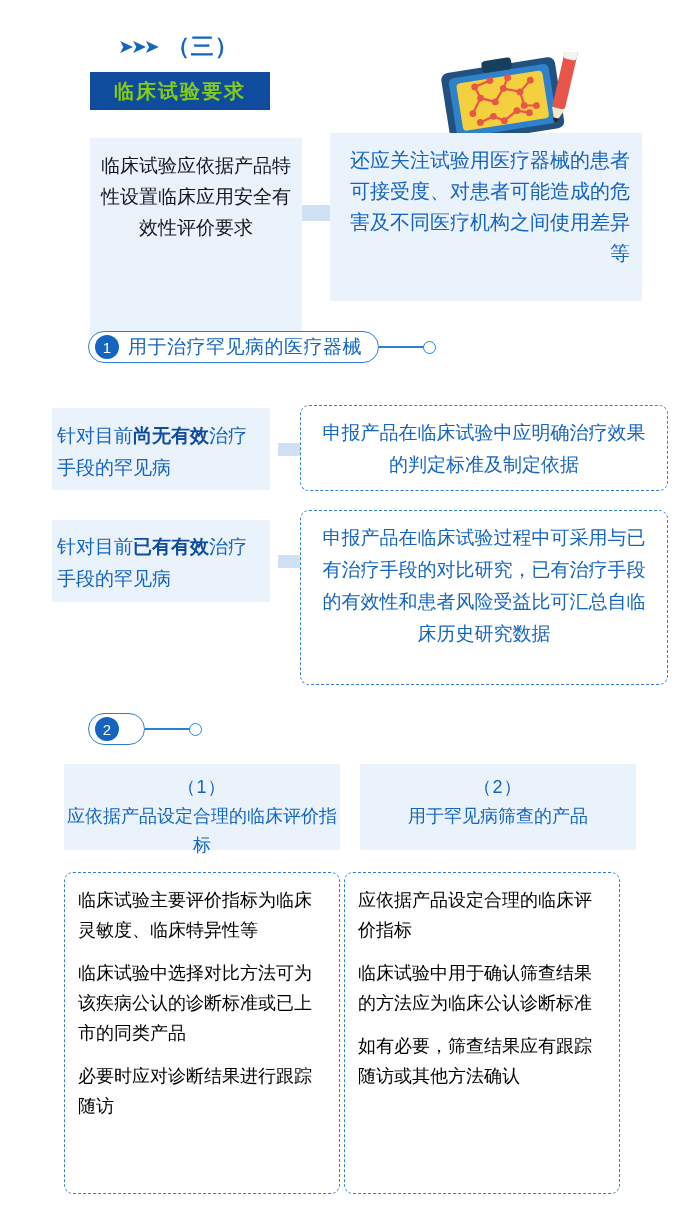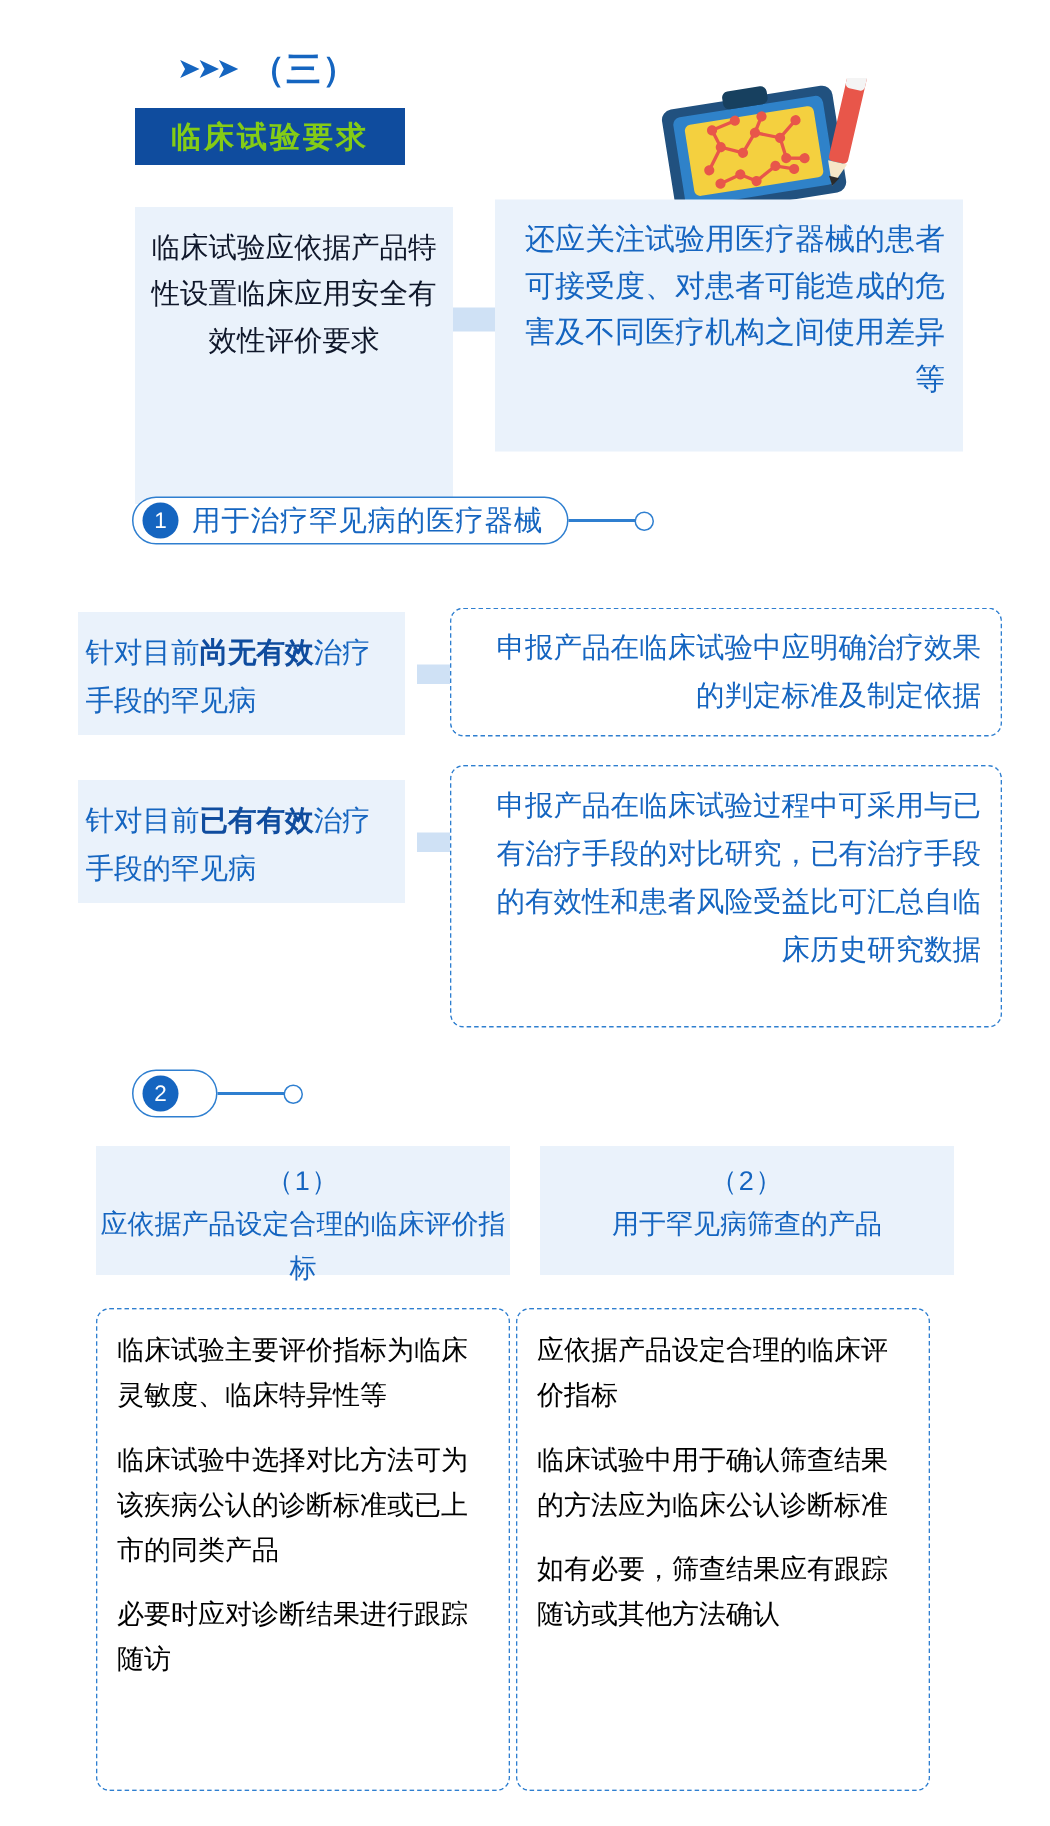--- a/index.html
+++ b/index.html
@@ -162,21 +162,21 @@
   .solid-box .hl { color: #0f4c9e; font-weight: bold; }
   .dashed-box {
     position: absolute;
     border: 1.6px dashed #2f7fd0;
     border-radius: 9px;
     color: #1565c0;
     font-size: 19px;
     line-height: 32px;
     padding: 11px 13px 0 13px;
     background: #ffffff;
-    text-align: right;
+    text-align: center;
   }
   .link-bar {
     position: absolute;
     width: 22px; height: 13px;
     background: #cfe1f5;
   }
 
   
   .col-head {
     position: absolute;

